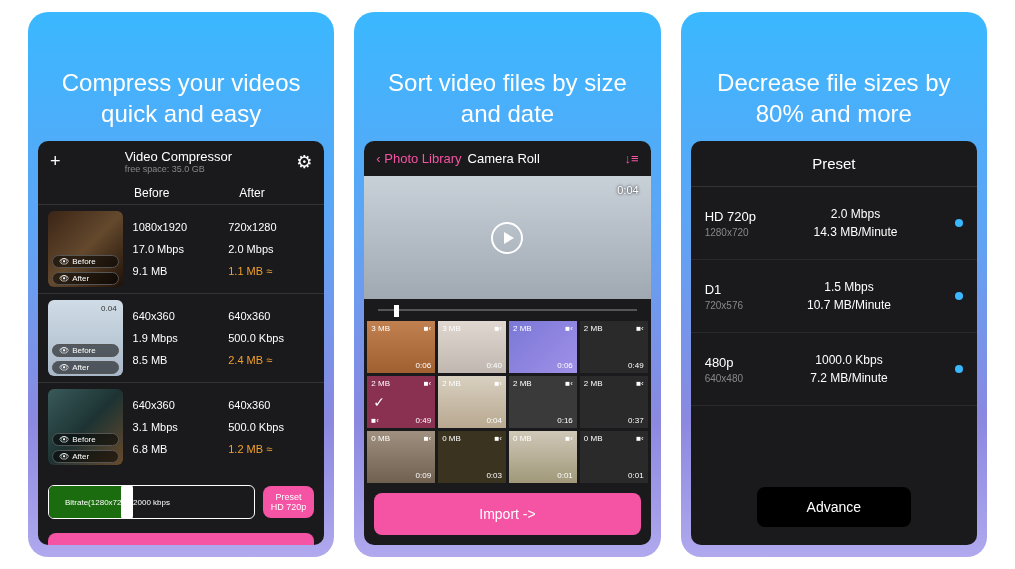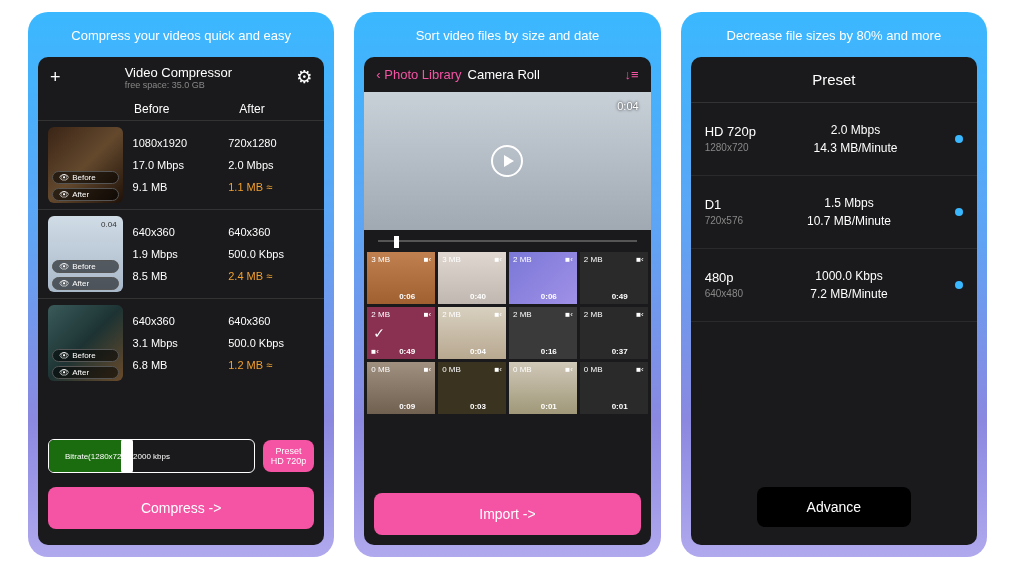--- a/index.html
+++ b/index.html
@@ -8,21 +8,21 @@
   display:flex; gap:20px;
   padding:12px 28px;
   font-family:-apple-system,"Helvetica Neue",Arial,sans-serif;
   background:#fff;
 }
 .panel {
   flex:1; border-radius:20px; overflow:hidden;
   display:flex; flex-direction:column;
   background:linear-gradient(180deg,#3ab8ff 0%,#5ea4f5 40%,#8b88e0 75%,#b0a9ee 100%);
 }
-.caption { text-align:center; color:#fff; font-size:13px; font-weight:400; padding:16px 14px 12px; line-height:1.3; }
+.caption { text-align:center; color:#fff; font-size:24px; font-weight:400; padding:16px 14px 12px; line-height:1.3;margin-top:39px; }
 .card {
   flex:1; margin:0 10px 12px; border-radius:10px;
   background:#1a1a1c; color:#fff; overflow:hidden;
   display:flex; flex-direction:column;
 }
 
 .topbar { display:flex; align-items:center; justify-content:space-between; padding:8px 12px; }
 .topbar .ttl { text-align:center; font-size:13px; }
 .topbar .sub { font-size:9px; color:#888; }
 .plus,.gear { font-size:18px; cursor:pointer; }
@@ -55,21 +55,21 @@
 .prevtime{position:absolute;top:8px;right:12px;font-size:11px;text-shadow:0 0 3px #000;}
 .play{position:absolute;left:50%;top:50%;transform:translate(-50%,-50%);width:32px;height:32px;border:2px solid #fff;border-radius:50%;display:flex;align-items:center;justify-content:center;}
 .play::after{content:"";border-left:10px solid #fff;border-top:6px solid transparent;border-bottom:6px solid transparent;margin-left:3px;}
 .scrub{padding:10px 14px;}
 .track{height:2px;background:#555;position:relative;}
 .knob{position:absolute;left:6%;top:-4px;width:5px;height:12px;background:#fff;}
 .grid{flex:1;display:grid;grid-template-columns:repeat(4,1fr);gap:3px;padding:0 3px;align-content:start;}
 .cell{position:relative;height:52px;font-size:8px;}
 .cell span{position:absolute;}
 .cell .tl{top:3px;left:4px;} .cell .tr{top:3px;right:4px;}
-.cell .bl{bottom:3px;left:4px;} .cell .br{bottom:3px;right:20px;font-weight:bold;}
+.cell .bl{bottom:3px;left:4px;} .cell .br{bottom:3px;right:4px;}
 .c1{background:linear-gradient(#c08050,#a06030);} .c2{background:linear-gradient(#e0d8d0,#c0b8b0);}
 .c3{background:linear-gradient(135deg,#7a78d6,#a090e8);} .c4{background:#2a2a2a;}
 .c5{background:#8a3050;} .c6{background:linear-gradient(#d8d0c0,#b8a890);}
 .c7{background:#3a3a3a;} .c8{background:#2a2a2a;}
 .c9{background:linear-gradient(#a09080,#706050);} .c10{background:#3a3320;}
 .c11{background:linear-gradient(#d0c8b8,#a09878);} .c12{background:#2a2a2a;}
 .check{position:absolute;left:6px;bottom:18px;font-size:14px;}
 .camicon{font-size:8px;}
 
 .preset-ttl{text-align:center;padding:14px;font-size:15px;border-bottom:1px solid #333;}

